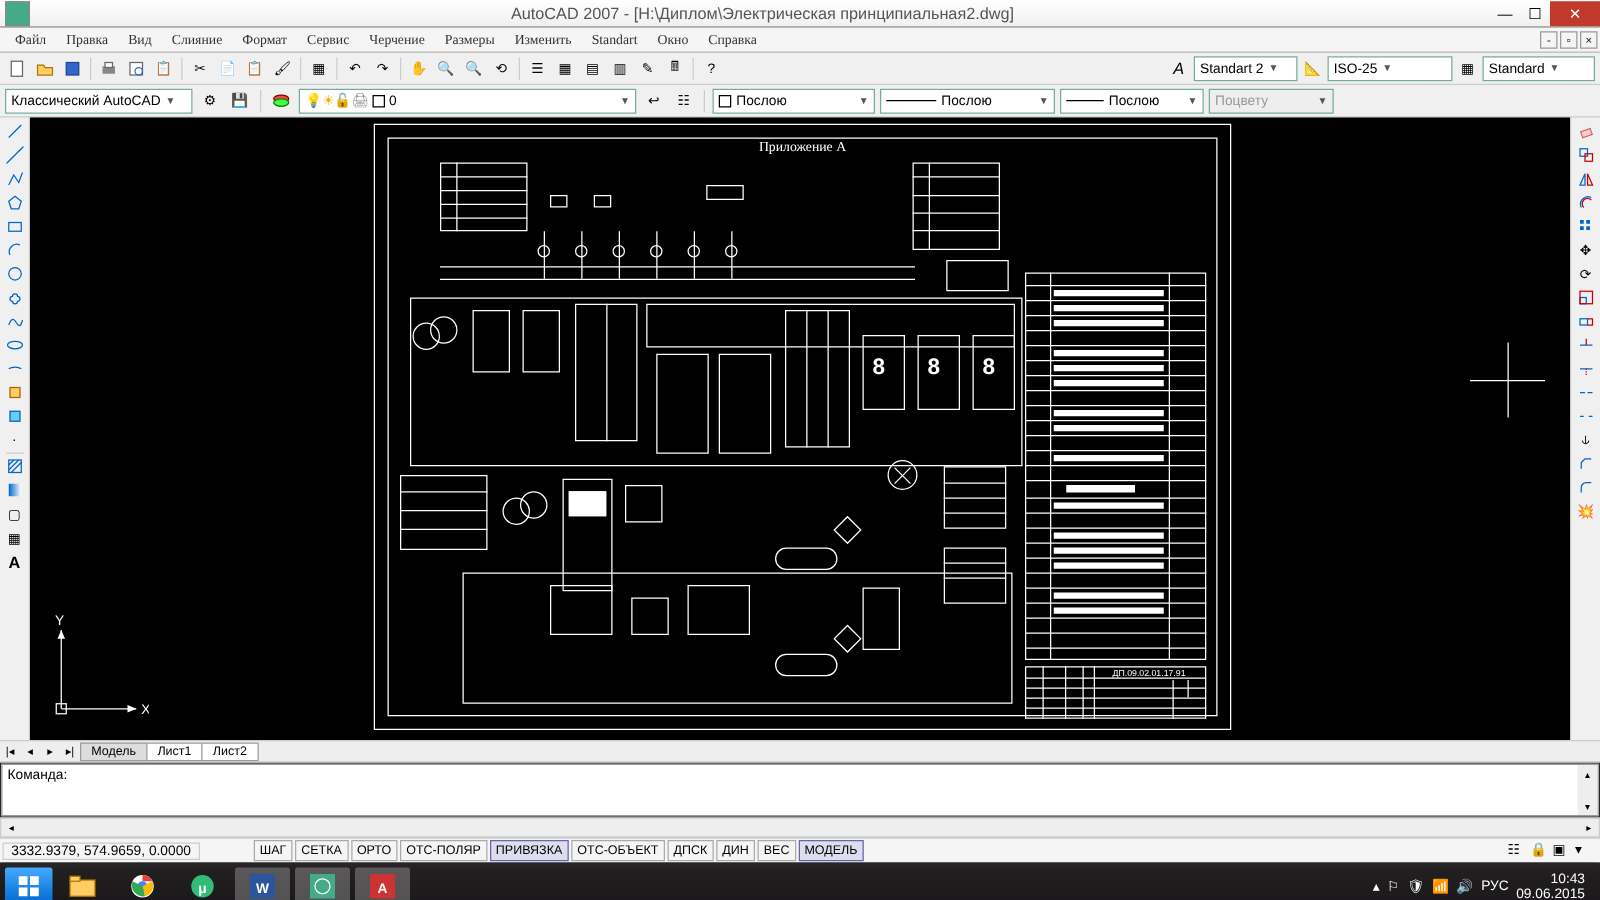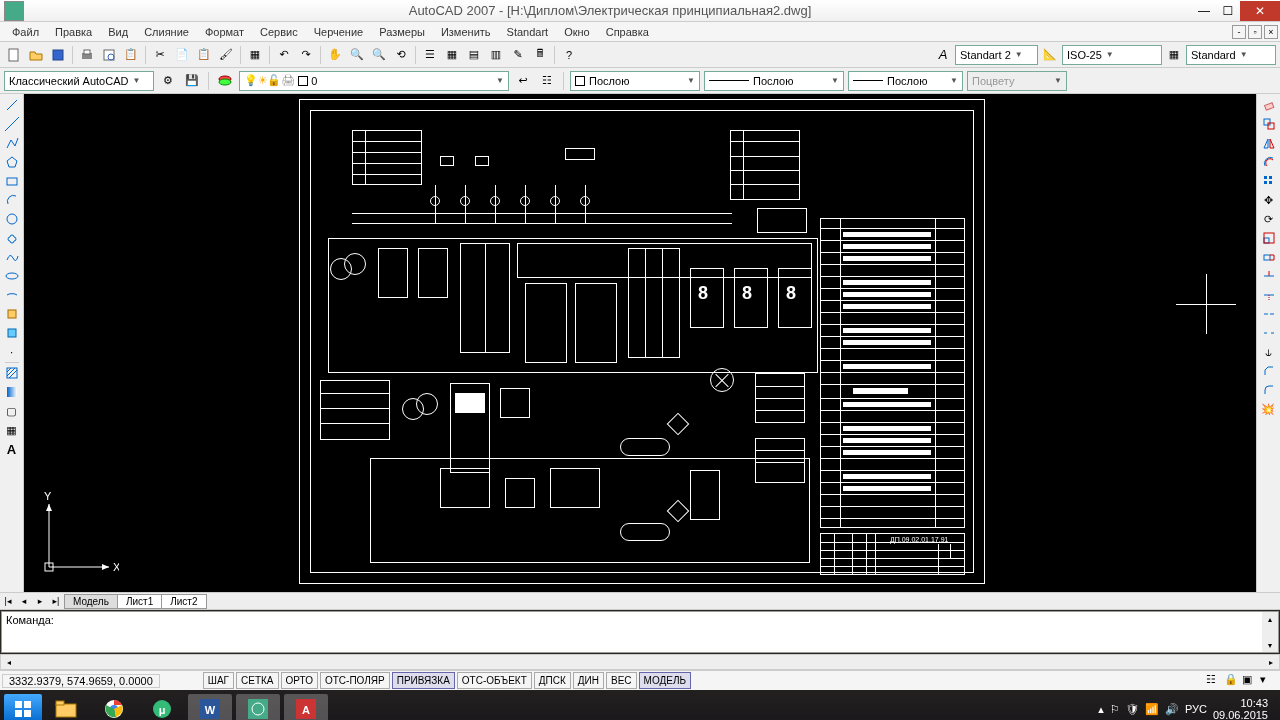--- a/index.html
+++ b/index.html
@@ -6,21 +6,21 @@
 body { width:1280px; height:720px; background:#2a2622; overflow:hidden; position:relative; }
 
 .titlebar { height:22px; background:linear-gradient(#fff,#f0f0f0); display:flex; align-items:center; border-bottom:1px solid #ccc; }
 .titlebar .title { flex:1; text-align:center; color:#555; font-size:13px; }
 .titlebar .sys { display:flex; }
 .titlebar .sys div { width:24px; height:20px; display:flex; align-items:center; justify-content:center; cursor:pointer; font-size:12px; }
 .titlebar .sys .close { background:#c0392b; color:#fff; width:40px; }
 .titlebar .logo { width:20px; height:20px; background:#4a8; margin:0 4px; border:1px solid #888; }
 
 .menubar { height:20px; background:#f5f5f5; display:flex; align-items:center; padding:0 4px; border-bottom:1px solid #ccc; position:relative; }
-.menubar .item { padding:2px 8px; cursor:pointer; color:#333; }
+.menubar .item { padding:2px 8px; cursor:pointer; color:#333;font-family:Liberation Serif, serif; }
 .menubar .mdi { position:absolute; right:2px; display:flex; gap:2px; }
 .menubar .mdi div { width:14px; height:14px; border:1px solid #999; font-size:9px; display:flex; align-items:center; justify-content:center; cursor:pointer; }
 
 .toolbar { height:26px; background:#f0f0f0; display:flex; align-items:center; padding:0 4px; gap:2px; border-bottom:1px solid #ccc; }
 .tbtn { width:20px; height:20px; border:1px solid transparent; display:flex; align-items:center; justify-content:center; cursor:pointer; border-radius:2px; }
 .sep { width:1px; height:18px; background:#ccc; margin:0 2px; }
 .combo { height:20px; border:1px solid #7a9; background:#fff; display:flex; align-items:center; padding:0 4px; cursor:pointer; }
 .combo .arrow { margin-left:4px; font-size:8px; color:#555; }
 
 .toolbar2 { height:26px; background:#f0f0f0; display:flex; align-items:center; padding:0 4px; gap:4px; border-bottom:1px solid #ccc; }
@@ -320,20 +320,21 @@
         </svg>
       </div>
     <div class="tbtn">▢</div>
     <div class="tbtn">▦</div>
     <div class="tbtn" style="font-weight:bold;font-size:13px">A</div>
   </div>
 
   <div class="canvas">
     <div class="drawing">
       <div class="innerborder"></div>
+      <div class="drawing-title">Приложение А</div>
       <div class="schem">
 
         <div class="wrect" style="left:42px;top:12px;width:70px;height:55px"></div>
         <div class="wline-h" style="left:42px;top:23px;width:70px"></div>
         <div class="wline-h" style="left:42px;top:34px;width:70px"></div>
         <div class="wline-h" style="left:42px;top:45px;width:70px"></div>
         <div class="wline-h" style="left:42px;top:56px;width:70px"></div>
         <div class="wline-v" style="left:55px;top:12px;height:55px"></div>
         <div class="wrect" style="left:420px;top:12px;width:70px;height:70px"></div>
         <div class="wline-h" style="left:420px;top:23px;width:70px"></div>

